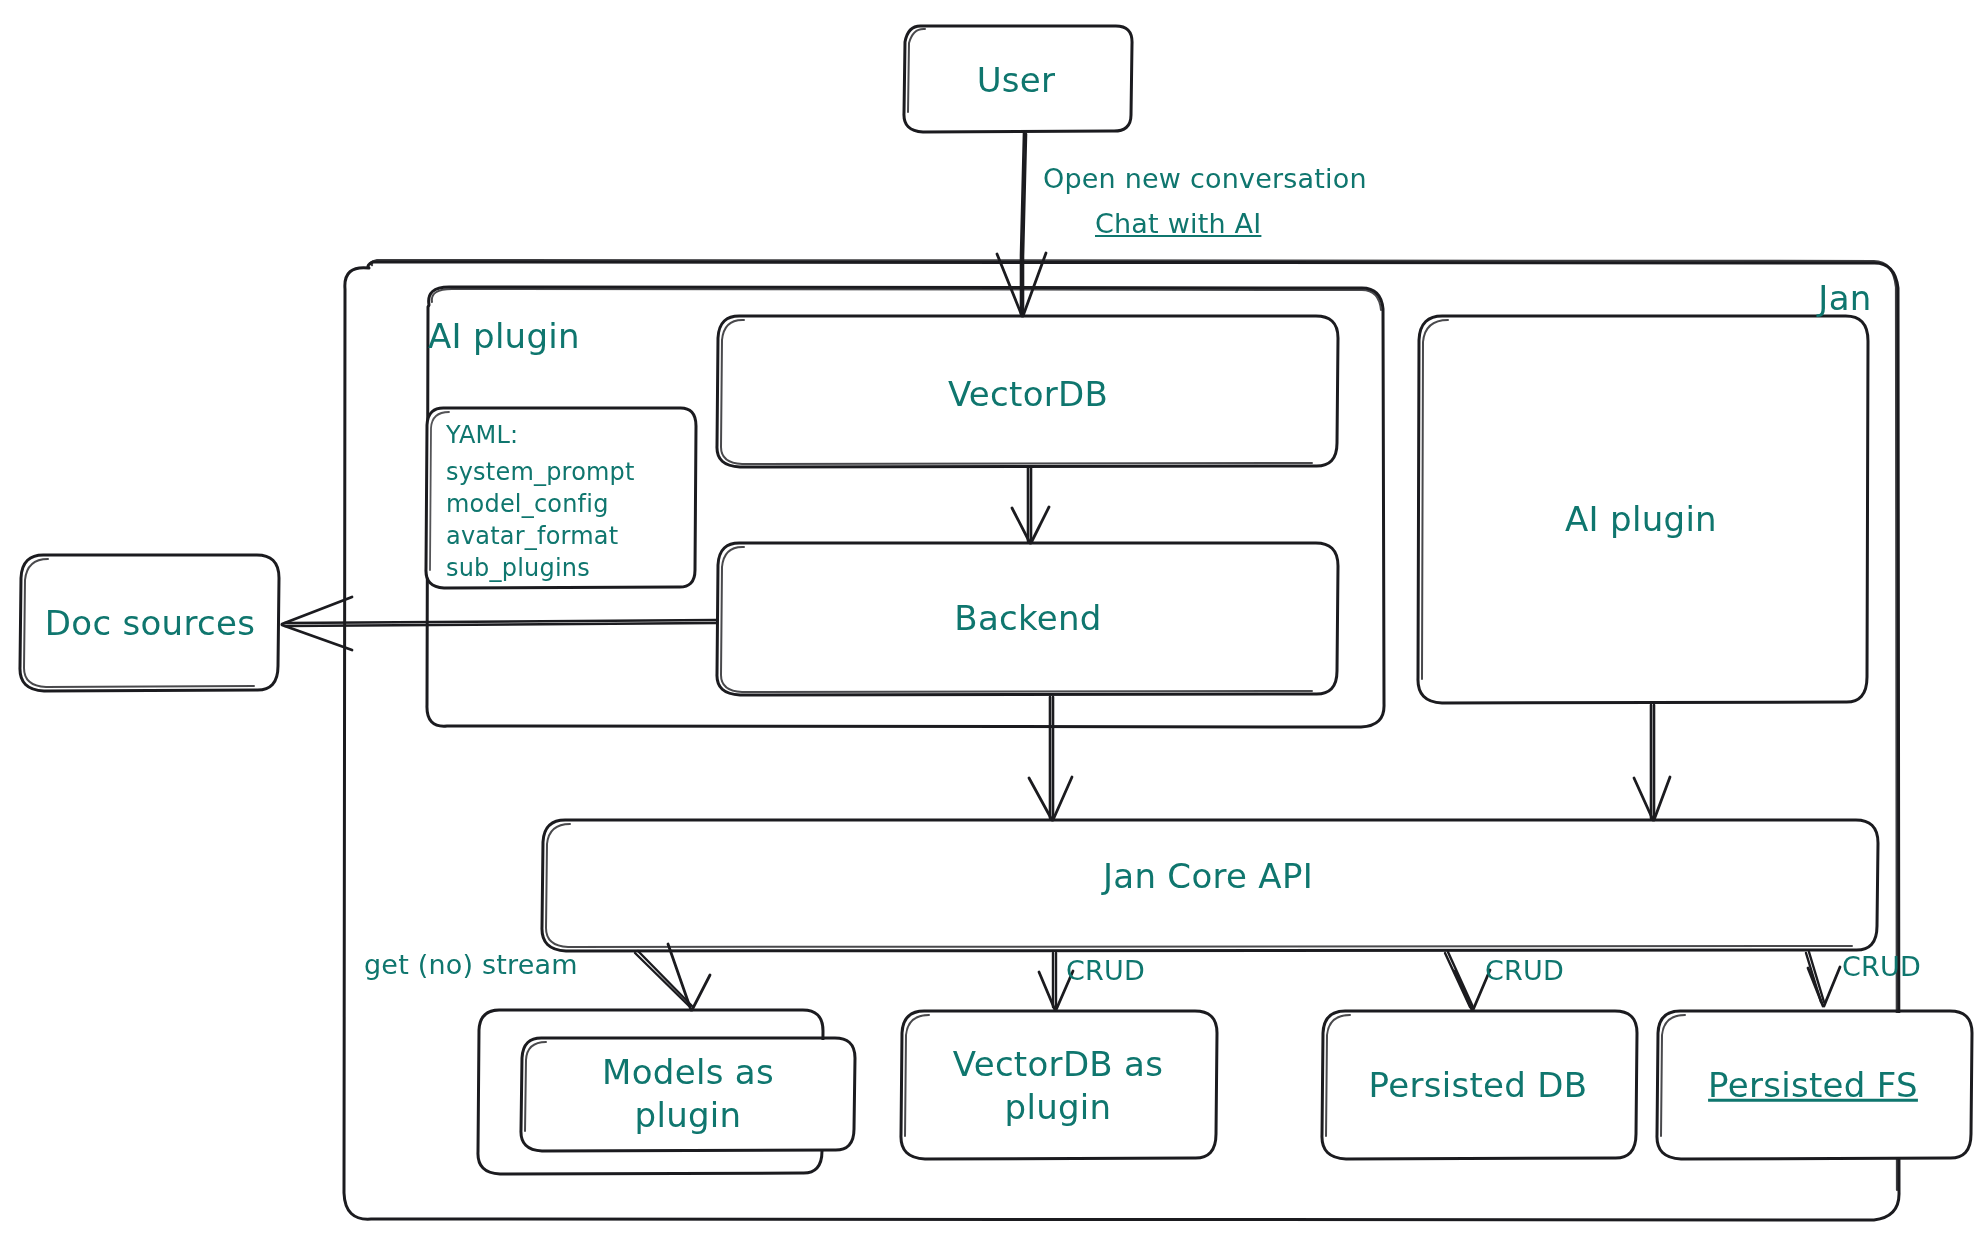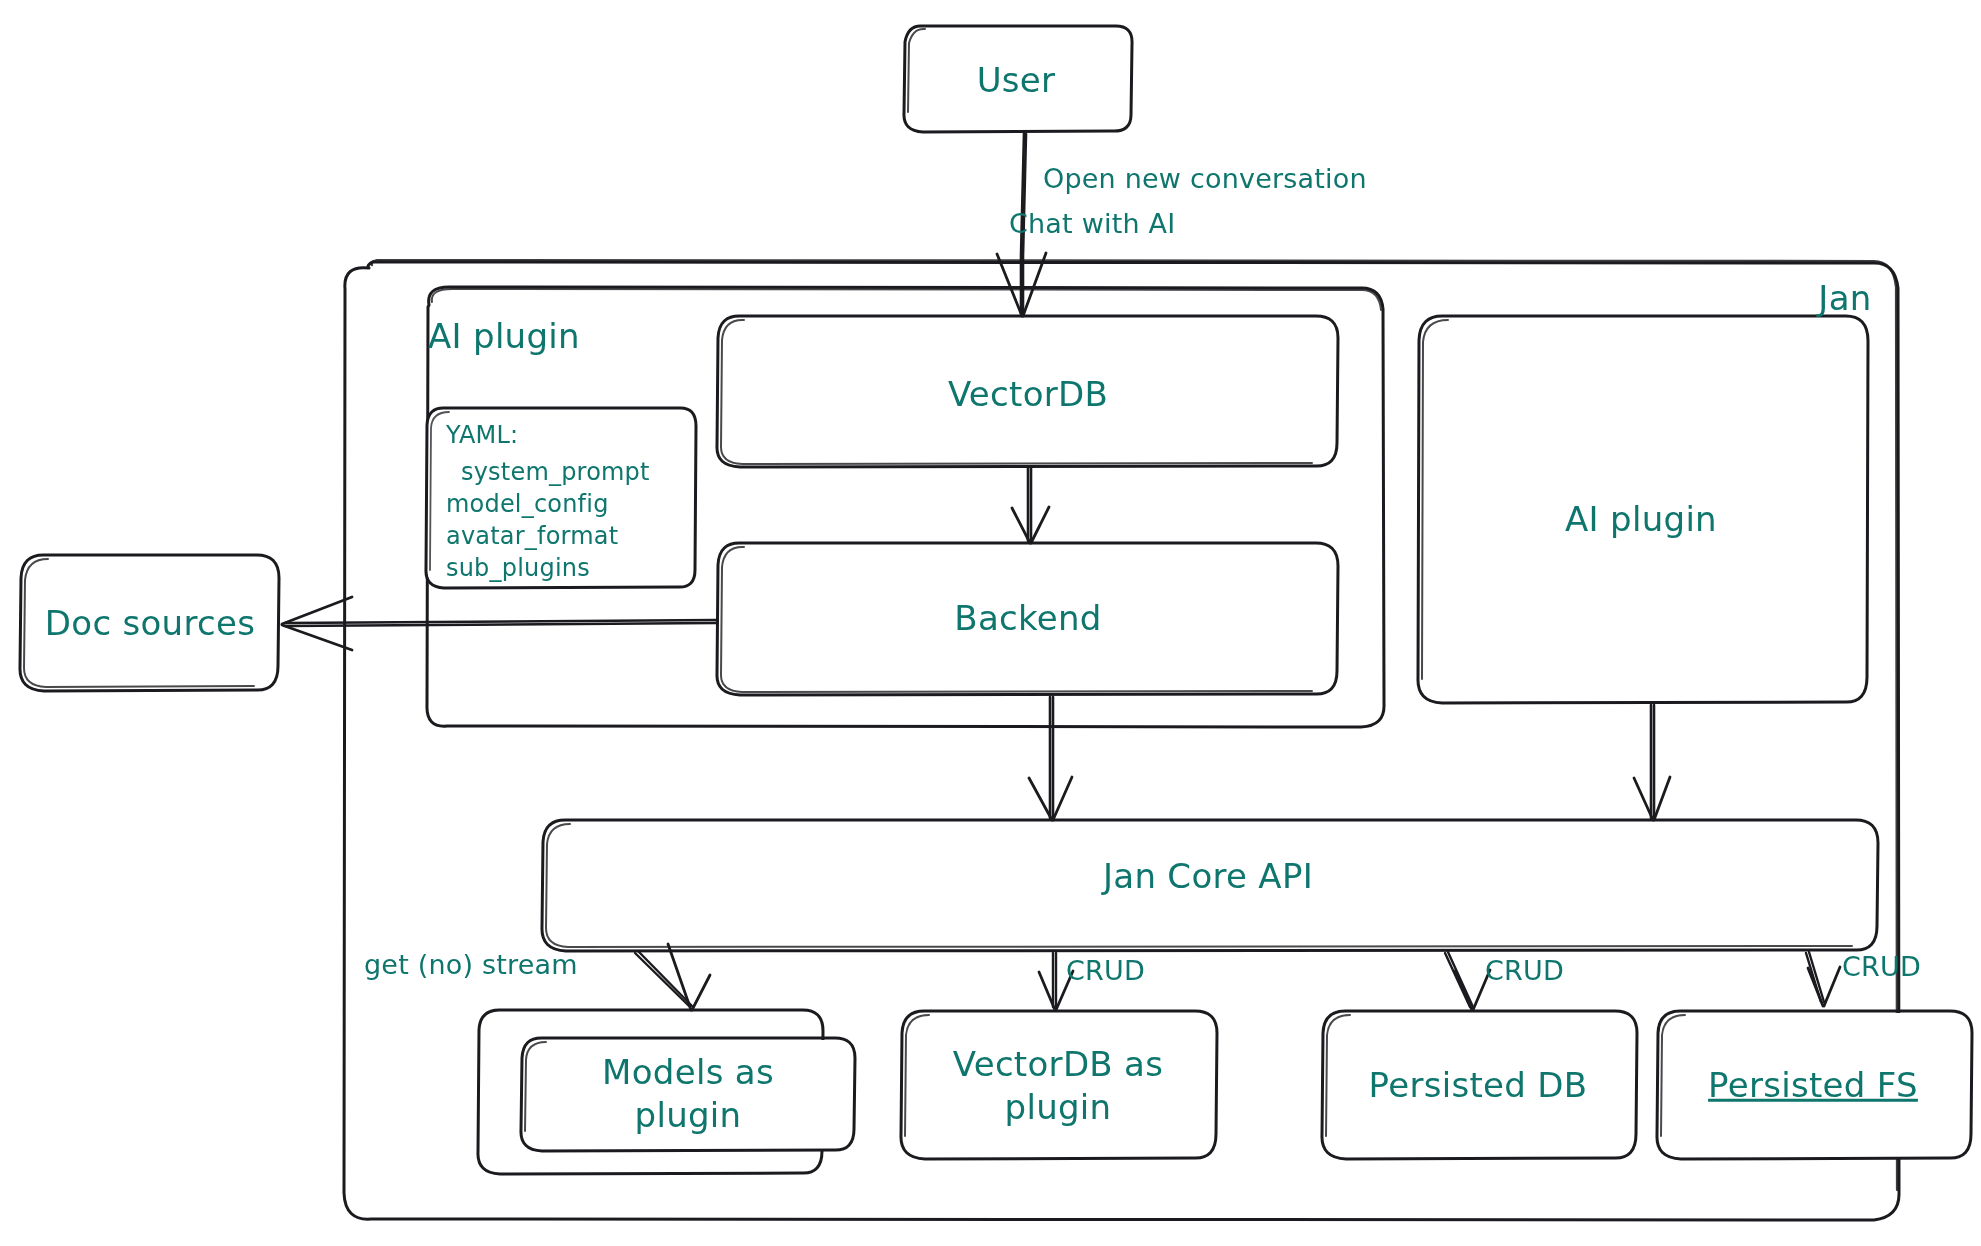--- a/index.html
+++ b/index.html
@@ -240,27 +240,27 @@
 plugin</div>
 
   <div class="lbl node-label center" style="left:1058px; top:1085px;text-align:center;">VectorDB as
 plugin</div>
 
   <div class="lbl node-label center" style="left:1478px; top:1085px;">Persisted DB</div>
 
   <div class="lbl node-label center" style="left:1813px; top:1085px;text-decoration:underline;">Persisted FS</div>
 
   <div class="lbl yaml-label left" style="left:446px; top:418px;">YAML:</div>
-  <div class="lbl yaml-label left" style="left:446px; top:455px;margin-left:15px;">system_prompt</div>
+  <div class="lbl yaml-label left" style="left:446px; top:455px;">system_prompt</div>
   <div class="lbl yaml-label left" style="left:446px; top:487px;">model_config</div>
   <div class="lbl yaml-label left" style="left:446px; top:519px;">avatar_format</div>
   <div class="lbl yaml-label left" style="left:446px; top:551px;">sub_plugins</div>
 
   <div class="lbl edge-label left" style="left:1043px; top:162px;">Open new conversation</div>
-  <div class="lbl edge-label left" style="left:1009px; top:207px;">Chat with AI</div>
+  <div class="lbl edge-label left" style="left:1095px; top:207px;text-decoration:underline;">Chat with AI</div>
 
   <div class="lbl edge-label left" style="left:364px; top:948px;">get (no) stream</div>
 
   <div class="lbl edge-label left" style="left:1066px; top:954px;">CRUD</div>
 
   <div class="lbl edge-label left" style="left:1485px; top:954px;">CRUD</div>
 
   <div class="lbl edge-label left" style="left:1842px; top:950px;">CRUD</div>
 
   <div class="hit" style="left:899px; top:26px; width:234px; height:108px;"></div>

